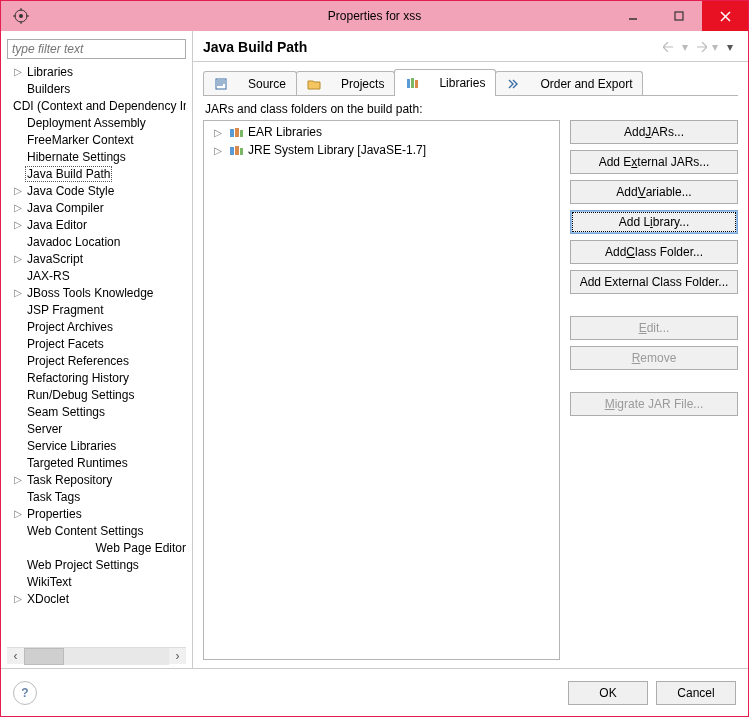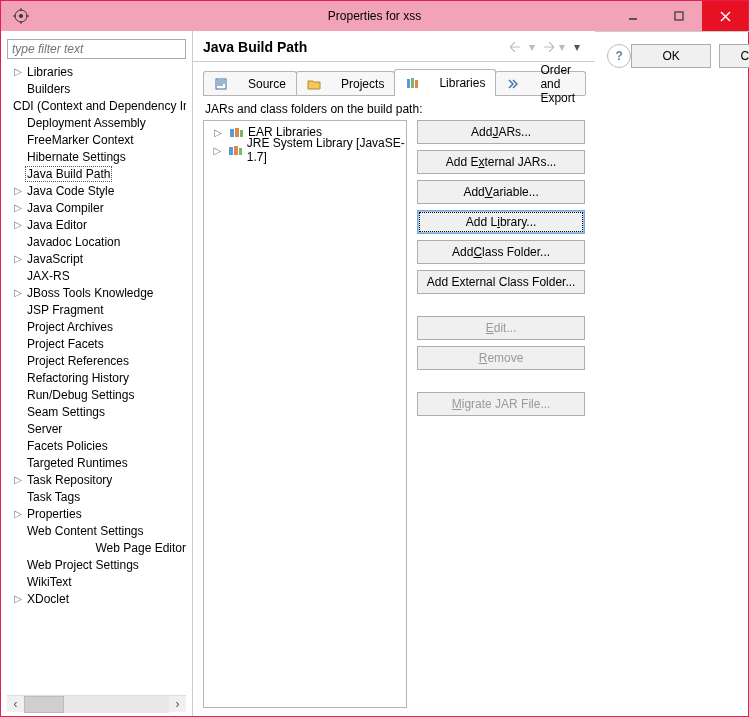--- a/index.html
+++ b/index.html
@@ -4,21 +4,21 @@
 <style>
   * { margin:0; padding:0; box-sizing:border-box; font-family:"Segoe UI","Microsoft YaHei",Tahoma,sans-serif; font-size:12px; }
   body { background:#fff; }
   .window { width:749px; height:717px; border:1px solid #e61e50; display:flex; flex-direction:column; background:#fff; }
   .titlebar { height:30px; background:linear-gradient(#f2a3b8,#f2a3b8); display:flex; align-items:center; position:relative; }
   .titlebar .sysicon { width:24px; height:24px; margin-left:8px; display:flex; align-items:center; justify-content:center; }
   .titlebar .title { position:absolute; left:0; right:0; text-align:center; color:#000; pointer-events:none; }
   .titlebar .winbtns { margin-left:auto; display:flex; height:100%; }
   .titlebar .winbtn { width:46px; display:flex; align-items:center; justify-content:center; color:#333; }
   .titlebar .winbtn.close { background:#e81123; color:#fff; }
-  .client { flex:1; display:flex; flex-direction:row; padding:0; background:#fff; }
+  .client { flex:1; display:flex; flex-direction:column; padding:0; background:#fff; }
   .split { flex:1; display:flex; min-height:0; }
   .leftpane { width:192px; border-right:1px solid #ccc; display:flex; flex-direction:column; padding:8px 6px 4px 6px; }
   .filter { width:100%; height:20px; border:1px solid #aaa; padding:1px 4px; font-style:italic; color:#888; }
   .tree { flex:1; overflow-y:auto; overflow-x:hidden; margin-top:4px; }
   .tree-row { display:flex; align-items:center; height:17px; white-space:nowrap; padding-left:4px; }
   .tree-row .twisty { width:14px; text-align:center; color:#777; font-size:10px; }
   .tree-row.selected span.lbl { border:1px dotted #555; padding:0 1px; }
   .tree-row span.lbl { padding-left:2px; }
   .hscroll { height:17px; border-top:1px solid #ddd; display:flex; align-items:center; background:#f0f0f0; }
   .hscroll .arrow { width:17px; height:17px; display:flex; align-items:center; justify-content:center; color:#555; }
@@ -182,21 +182,21 @@
             <div class="tree-row" style="padding-left: 4px;">
               <span class="twisty"></span>
               <span class="lbl">Seam Settings</span>
             </div>
             <div class="tree-row" style="padding-left: 4px;">
               <span class="twisty"></span>
               <span class="lbl">Server</span>
             </div>
             <div class="tree-row" style="padding-left: 4px;">
               <span class="twisty"></span>
-              <span class="lbl">Facets Policies</span>
+              <span class="lbl">Service Libraries</span>
             </div>
             <div class="tree-row" style="padding-left: 4px;">
               <span class="twisty"></span>
               <span class="lbl">Targeted Runtimes</span>
             </div>
             <div class="tree-row" style="padding-left: 4px;">
               <span class="twisty">▷</span>
               <span class="lbl">Task Repository</span>
             </div>
             <div class="tree-row" style="padding-left: 4px;">

